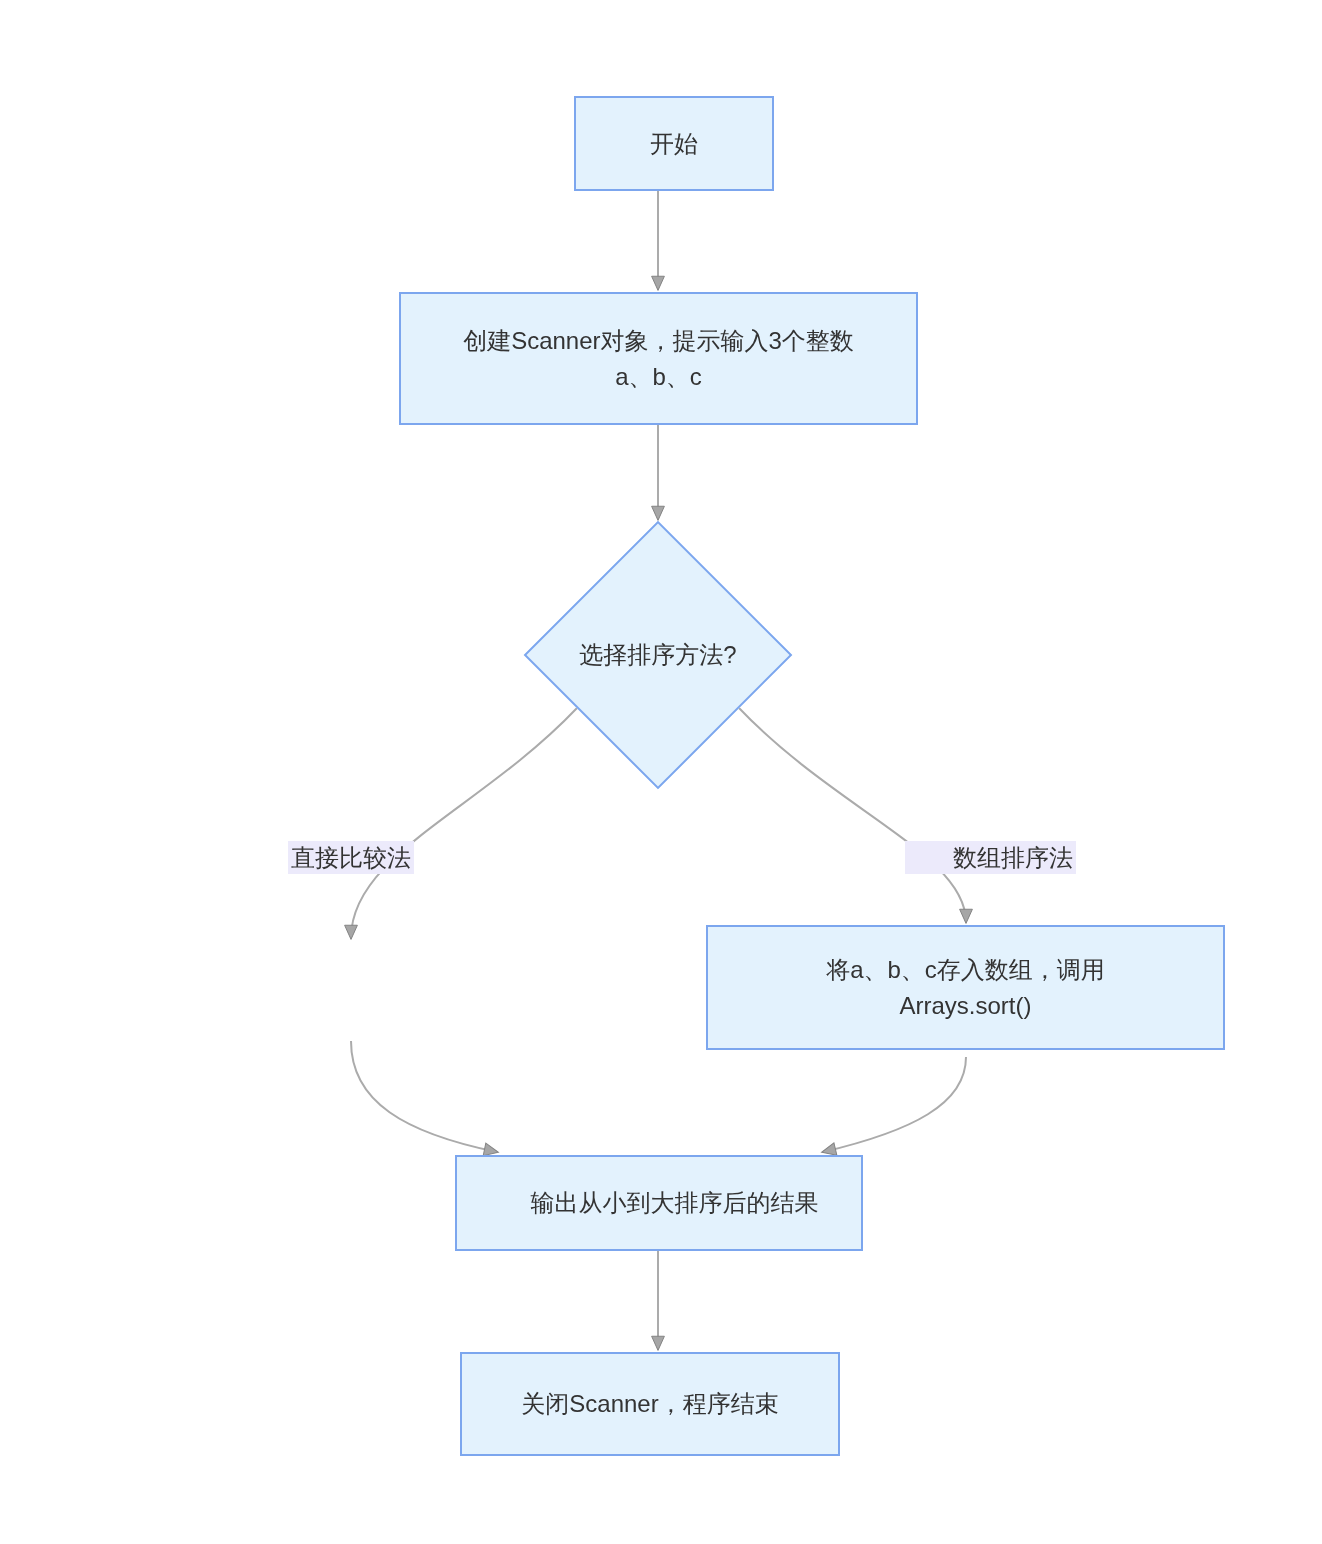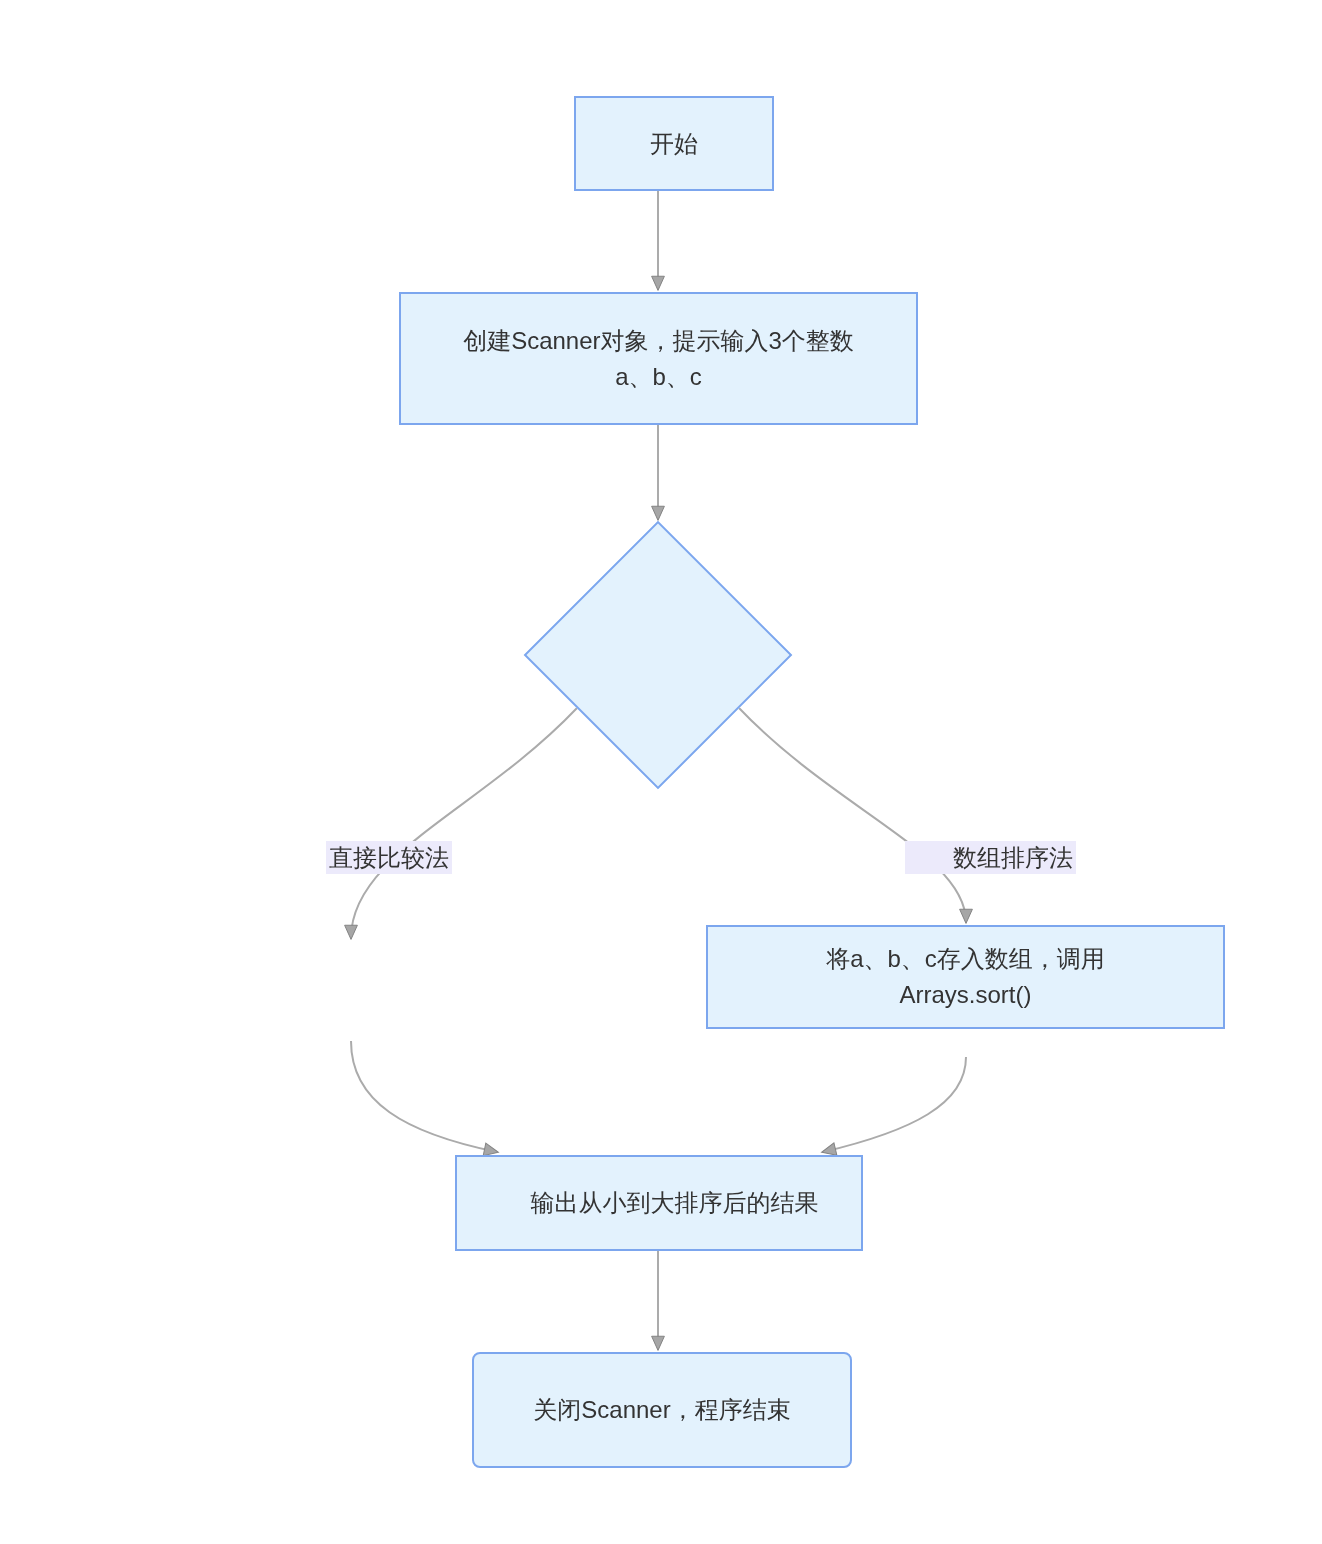--- a/index.html
+++ b/index.html
@@ -19,40 +19,40 @@
   .node {
     position:absolute;
     display:flex; flex-direction:column; align-items:center; justify-content:center;
     background:var(--node-fill, #E3F2FD);
     border:2px solid var(--node-border, #7CA6EE);
     font-size:24px; line-height:36px; text-align:center;
   }
   #n-start   { left:574px; top:96px;   width:200px; height:95px; }
   #n-input   { left:399px; top:292px;  width:519px; height:133px; }
   #n-compare { left:95px;  top:941px;  width:512px; height:99px; }
-  #n-array   { left:706px; top:925px;  width:519px; height:104px; }
+  #n-array   { left:706px; top:925px;  width:519px; height:125px; }
   #n-output  { left:455px; top:1155px; width:408px; height:96px;padding-left:31px; }
-  #n-end     { left:472px; top:1352px; width:380px; height:116px;border-radius:8px; }
+  #n-end     { left:460px; top:1352px; width:380px; height:104px; }
   .diamond {
     position:absolute; left:563px; top:560px; width:190px; height:190px;
     transform:rotate(45deg);
     background:var(--node-fill, #E3F2FD);
     border:2px solid var(--node-border, #7CA6EE);
   }
   .diamond-label {
     position:absolute; left:508px; top:637px; width:300px;
     text-align:center; font-size:24px; line-height:36px;
   }
   .edge-label {
     position:absolute;
     background:var(--edge-label-bg, #ECEAFB);
     font-size:24px; line-height:31px; padding:1px 3px;
     white-space:nowrap;
   }
-  #el-direct { left:288px; top:841px;margin-left:38px; }
+  #el-direct { left:288px; top:841px; }
   #el-array  { left:905px; top:841px;padding-left:48px; }
 </style>
 </head>
 <body>
 
 <div class="canvas">
 
   <svg class="edges" width="1322" height="1544" viewBox="0 0 1322 1544" xmlns="http://www.w3.org/2000/svg">
     <defs>
       <marker id="arrowhead" viewBox="0 0 12 12" refX="10" refY="6" markerWidth="17" markerHeight="17" markerUnits="userSpaceOnUse" orient="auto">
@@ -71,20 +71,21 @@
   <div class="node" id="n-start">
     <span>开始</span>
   </div>
 
   <div class="node" id="n-input">
     <span>创建Scanner对象，提示输入3个整数</span>
     <span>a、b、c</span>
   </div>
 
   <div class="diamond"></div>
+  <div class="diamond-label">选择排序方法?</div>
 
   <div class="edge-label" id="el-direct">直接比较法</div>
   <div class="edge-label" id="el-array">数组排序法</div>
 
 
   <div class="node" id="n-array">
     <span>将a、b、c存入数组，调用</span>
     <span>Arrays.sort()</span>
   </div>
 

